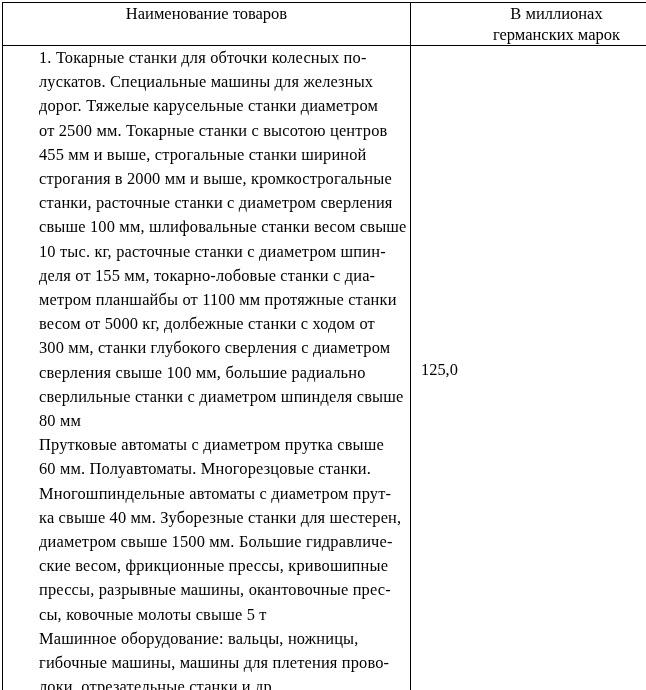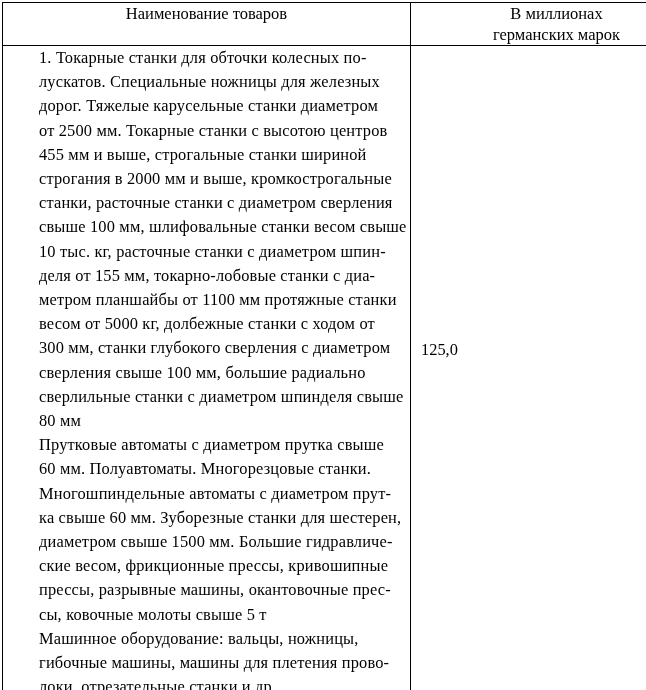--- a/index.html
+++ b/index.html
@@ -64,21 +64,21 @@
     letter-spacing: 0.01em;
     margin-left: 36px;
   }
 
   .body-value {
     padding: 0;
     position: relative;
   }
   .value-text {
     position: absolute;
-    top: 292px;
+    top: 312px;
     left: 10px;
     font-size: 16.4px;
     line-height: 24.2px;
     white-space: nowrap;
   }
 </style>
 </head>
 <body>
 
 <div class="page">
@@ -99,39 +99,39 @@
           <span class="hdr-line">германских марок</span>
         </th>
       </tr>
     </thead>
 
     <tbody>
       <tr>
         <td class="body-name">
           <div id="desc-lines">
               <div class="para">1. Токарные станки для обточки колесных по-</div>
-              <div class="para">лускатов. Специальные ножницы для железных</div>
+              <div class="para">лускатов. Специальные машины для железных</div>
               <div class="para">дорог. Тяжелые карусельные станки диаметром</div>
               <div class="para">от 2500 мм. Токарные станки с высотою центров</div>
               <div class="para">455 мм и выше, строгальные станки шириной</div>
               <div class="para">строгания в 2000 мм и выше, кромкострогальные</div>
               <div class="para">станки, расточные станки с диаметром сверления</div>
               <div class="para">свыше 100 мм, шлифовальные станки весом свыше</div>
               <div class="para">10 тыс. кг, расточные станки с диаметром шпин-</div>
               <div class="para">деля от 155 мм, токарно-лобовые станки с диа-</div>
               <div class="para">метром планшайбы от 1100 мм протяжные станки</div>
               <div class="para">весом от 5000 кг, долбежные станки с ходом от</div>
               <div class="para">300 мм, станки глубокого сверления с диаметром</div>
               <div class="para">сверления свыше 100 мм, большие радиально</div>
               <div class="para">сверлильные станки с диаметром шпинделя свыше</div>
               <div class="para">80 мм</div>
               <div class="para">Прутковые автоматы с диаметром прутка свыше</div>
               <div class="para">60 мм. Полуавтоматы. Многорезцовые станки.</div>
               <div class="para">Многошпиндельные автоматы с диаметром прут-</div>
-              <div class="para">ка свыше 60 мм. Зуборезные станки для шестерен,</div>
+              <div class="para">ка свыше 40 мм. Зуборезные станки для шестерен,</div>
               <div class="para">диаметром свыше 1500 мм. Большие гидравличе-</div>
               <div class="para">ские весом, фрикционные прессы, кривошипные</div>
               <div class="para">прессы, разрывные машины, окантовочные прес-</div>
               <div class="para">сы, ковочные молоты свыше 5 т</div>
               <div class="para">Машинное оборудование: вальцы, ножницы,</div>
               <div class="para">гибочные машины, машины для плетения прово-</div>
               <div class="para">локи, отрезательные станки и др.</div>
             </div>
         </td>
         <td class="body-value">

